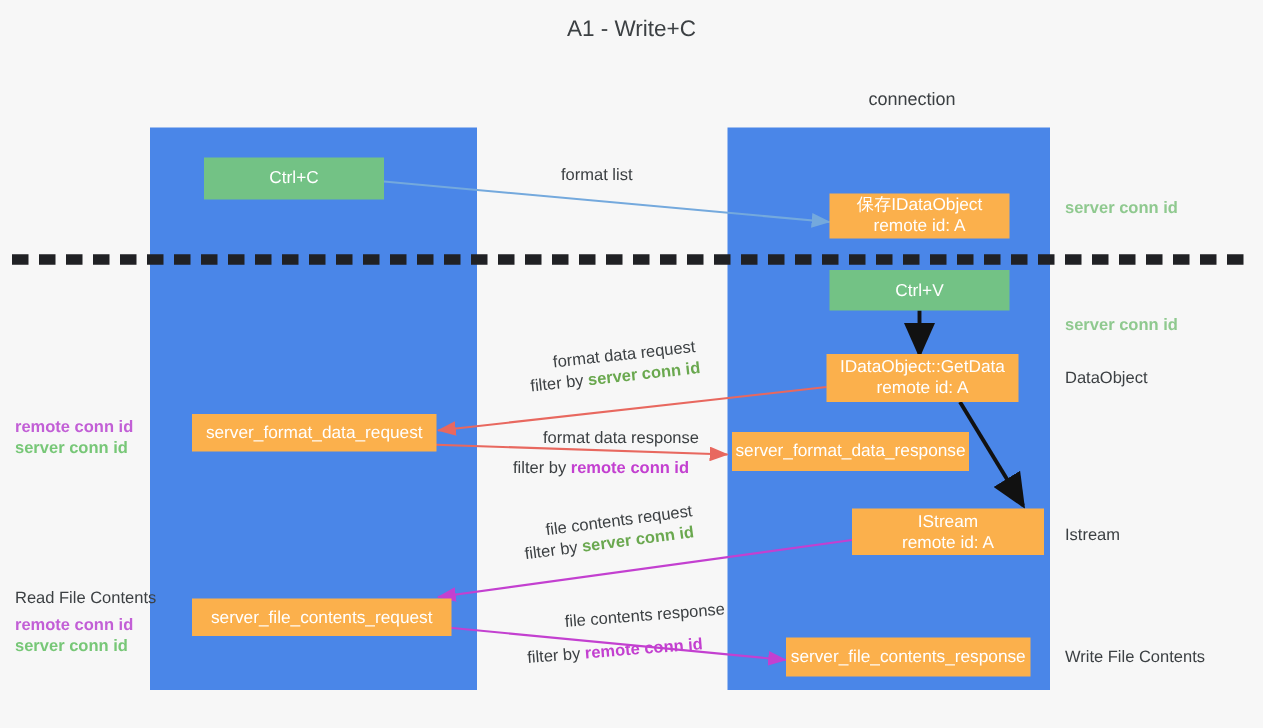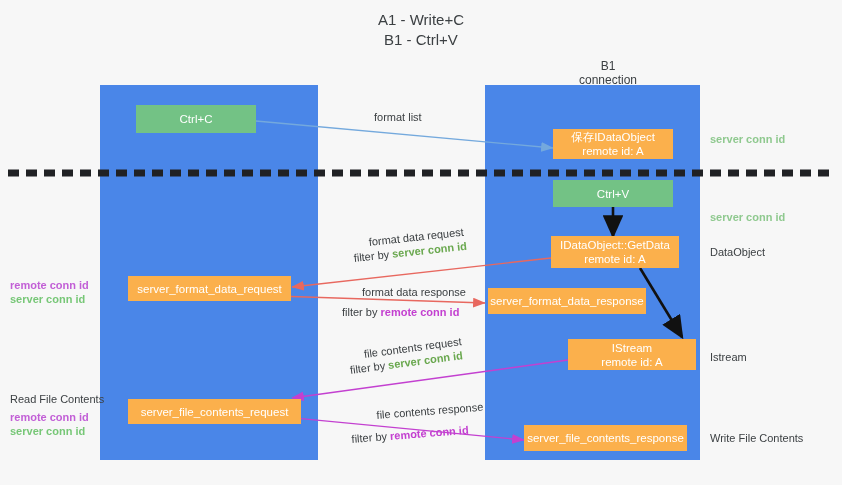--- a/index.html
+++ b/index.html
@@ -55,27 +55,25 @@
   .side .m{color:#c25fd6;font-weight:bold;}
   .plain{color:#3c4043;}
 </style>
 </head>
 <body>
 
 <div id="stage">
 
   <div class="abs title">
     <div>A1 - Write+C</div>
-    <div>B1 - Ctrl+V</div>
   </div>
 
   <div class="abs lane-head" style="left:120px;top:59px;width:150px;">
   </div>
   <div class="abs lane-head" style="left:533px;top:59px;width:150px;">
-    <div>B1</div>
     <div>connection</div>
   </div>
 
   <div class="abs lane" style="left:100px;top:85px;width:218px;height:375px;"></div>
   <div class="abs lane" style="left:485px;top:85px;width:215px;height:375px;"></div>
 
   <svg class="layer">
     <defs>
       <marker id="ar-blue" markerWidth="9" markerHeight="7" refX="8.5" refY="3.5" orient="auto">
         <polygon points="0,0 9,3.5 0,7" fill="#74a9dd"></polygon>

